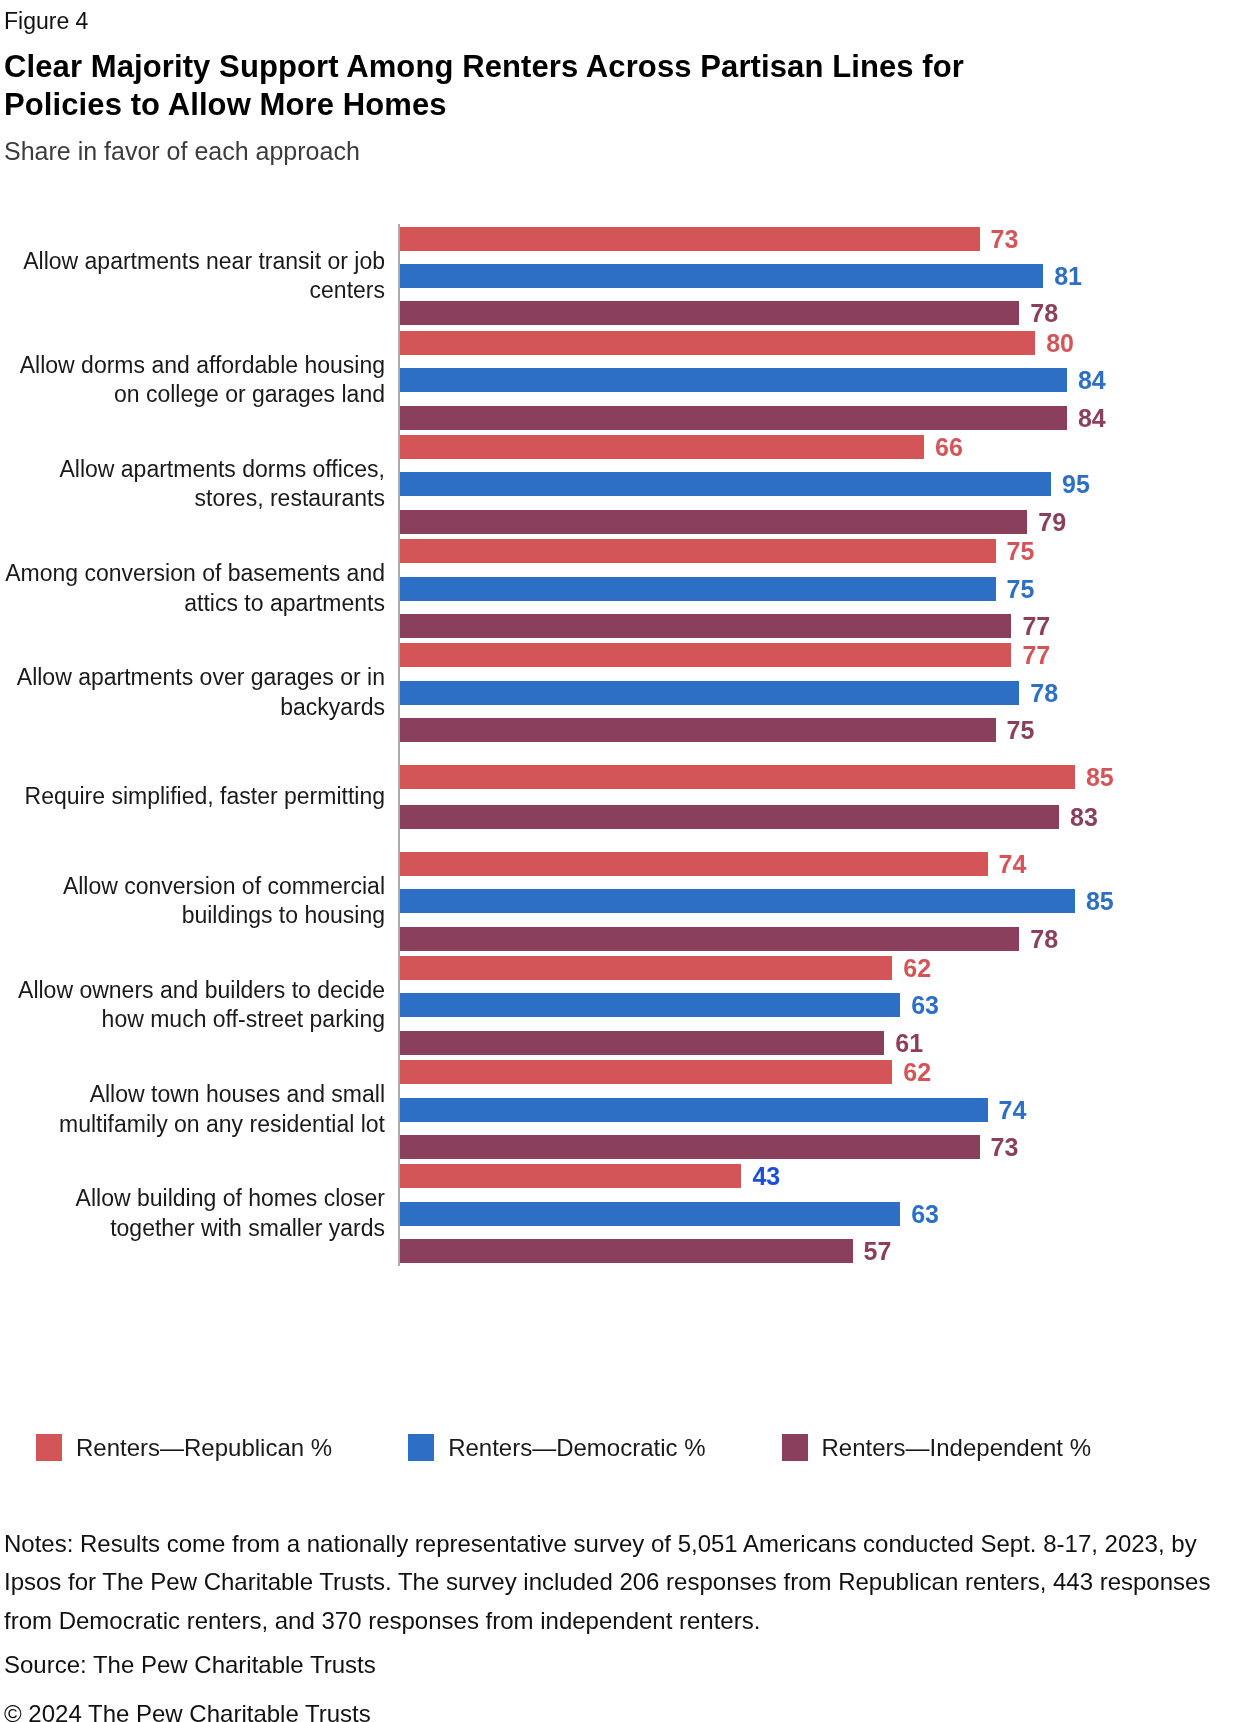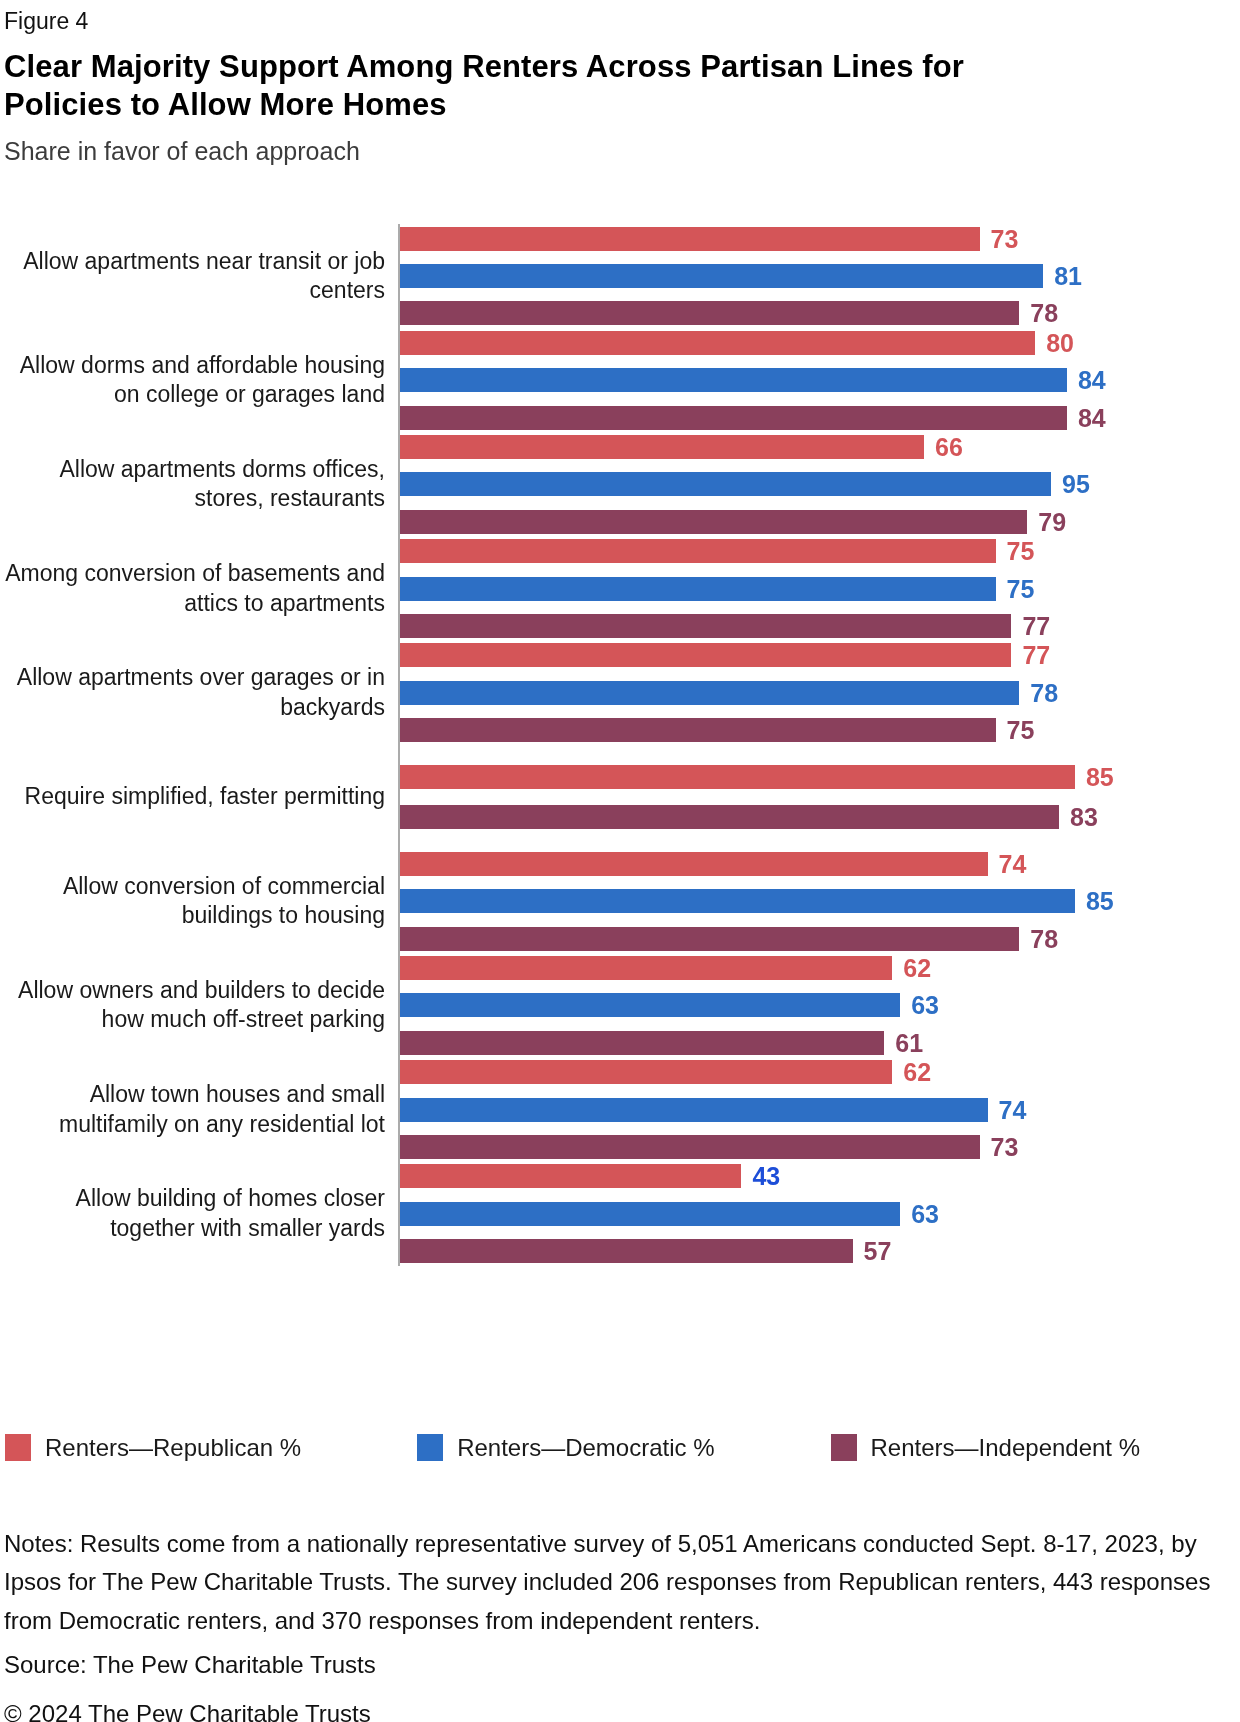--- a/index.html
+++ b/index.html
@@ -54,24 +54,24 @@
   .barLine { display: flex; align-items: center; height: 32px; }
   .bar { height: 24px; flex: 0 0 auto; }
   .val {
     font-size: 25px;
     font-weight: 700;
     margin-left: 11px;
     line-height: 24px;
   }
   .legend {
     margin-top: 168px;
-    padding-left: 5px;
+    padding-left: 36px;
     display: flex;
     align-items: center;
-    gap: 116px;
+    gap: 76px;
   }
   .legend-item { display: flex; align-items: center; gap: 14px; }
   .swatch { width: 26px; height: 27px; flex: 0 0 auto; }
   .legend-label { font-size: 24px; color: #1a1a1a; }
   .notes {
     margin-top: 63px;
     padding: 0 10px 0 4px;
     font-size: 24px;
     line-height: 38.5px;
     color: #111111;

